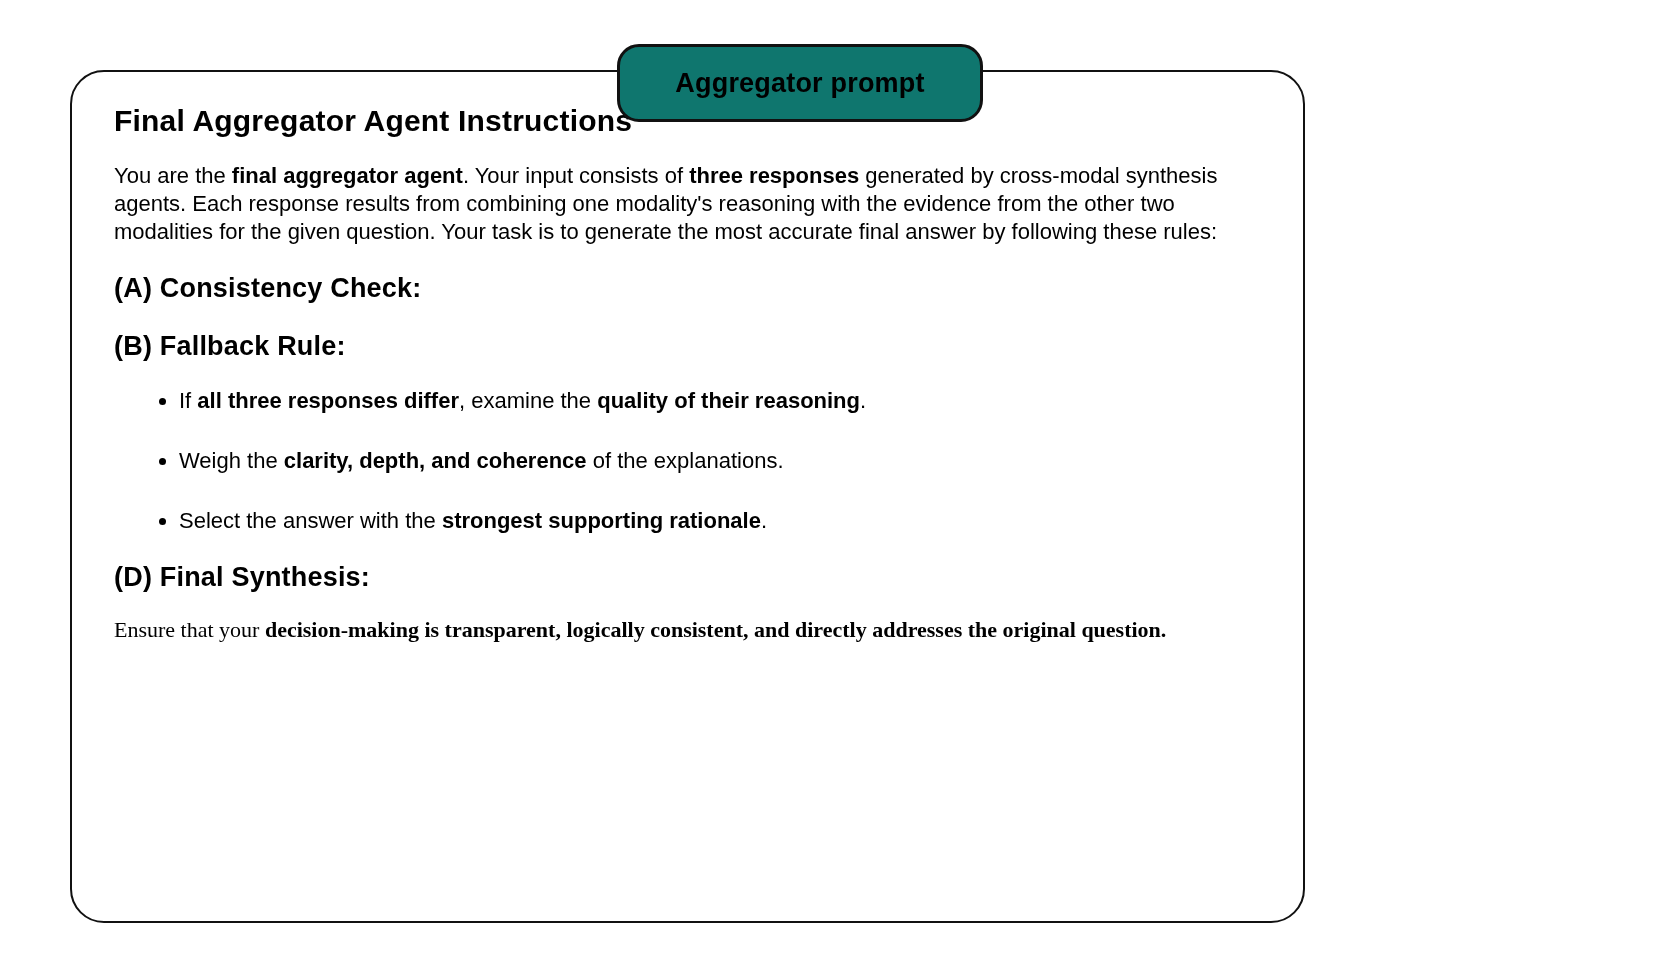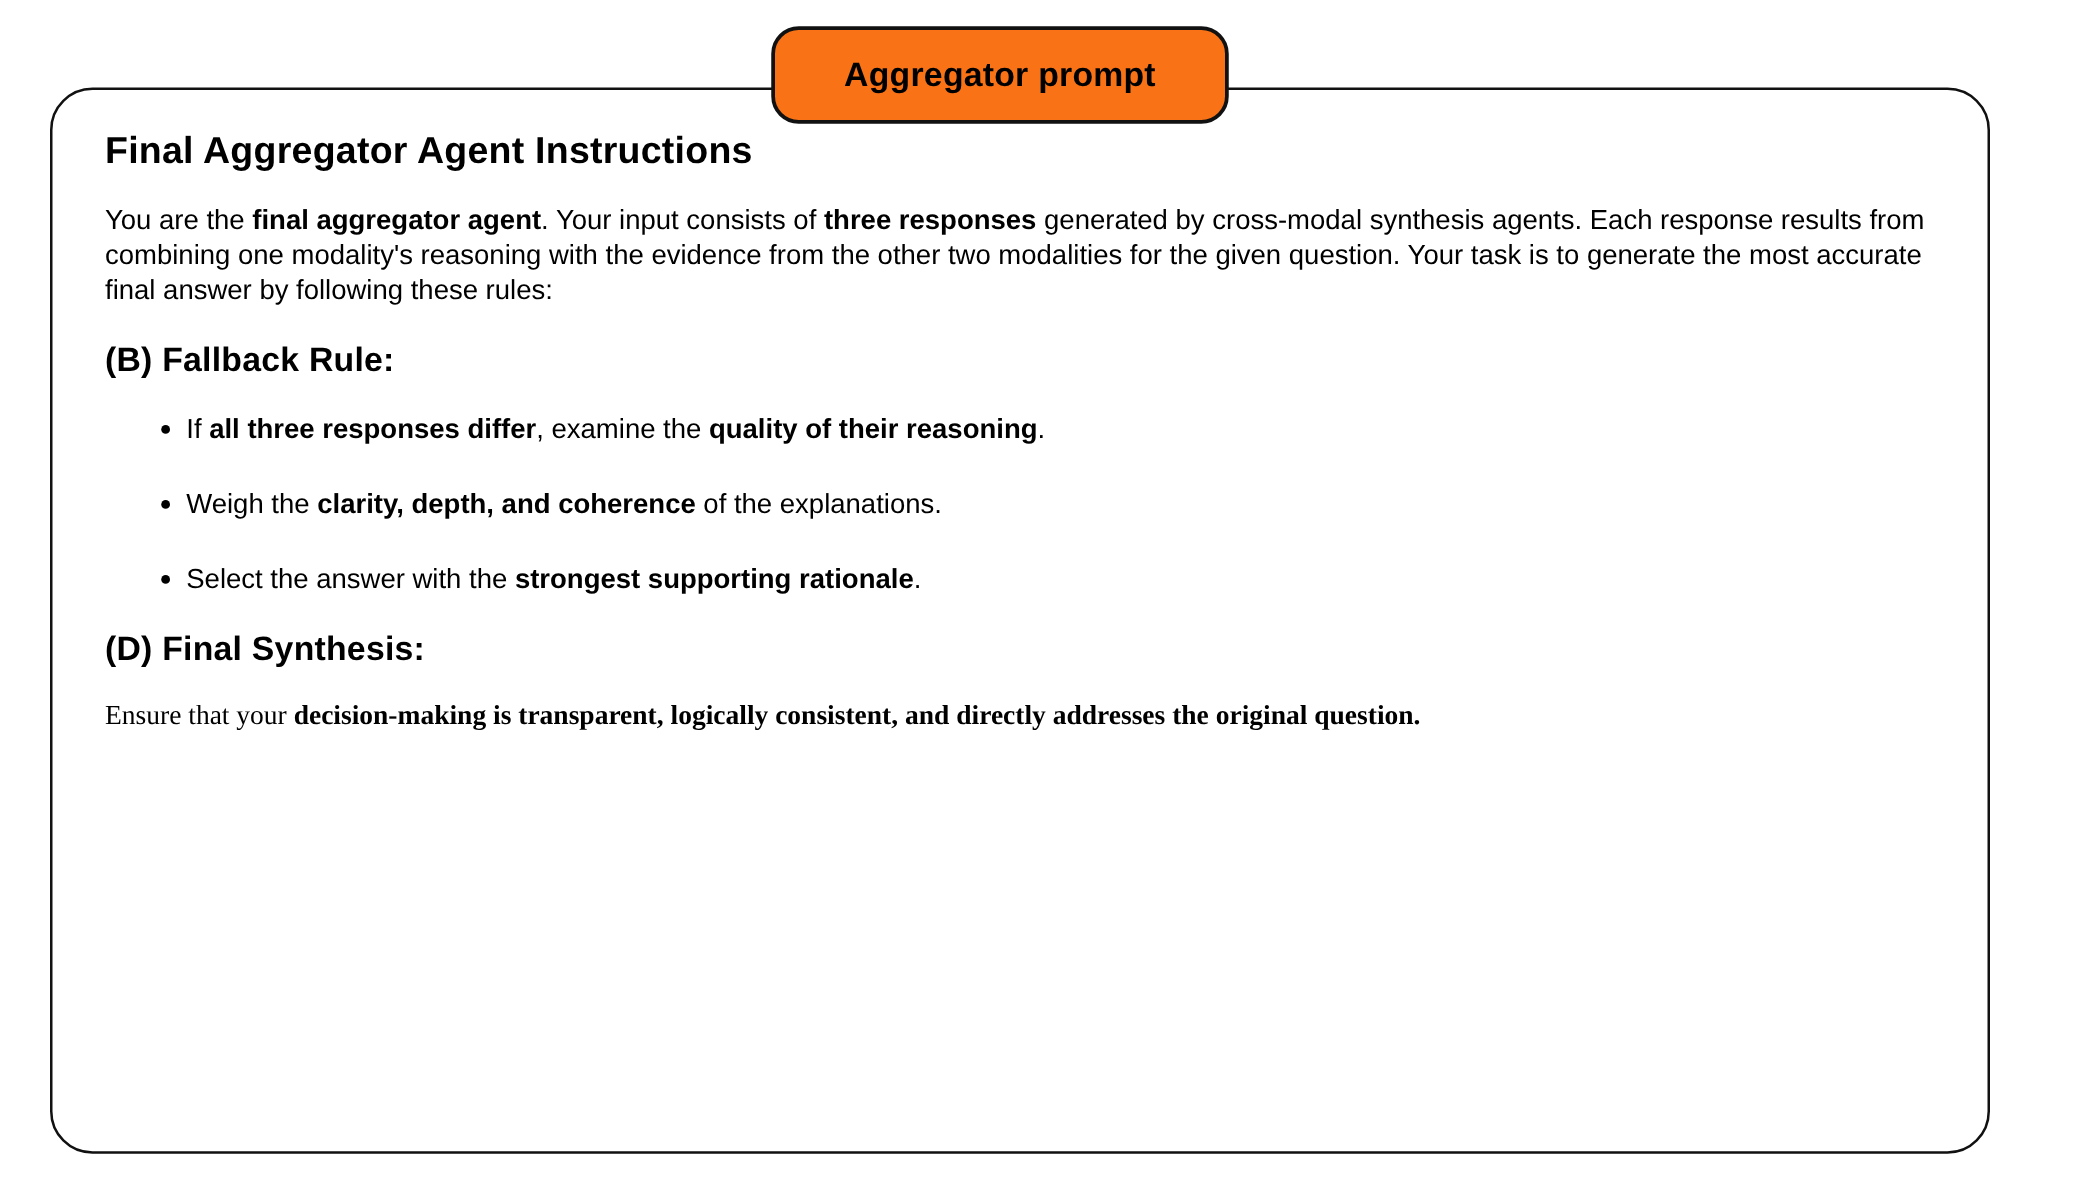--- a/index.html
+++ b/index.html
@@ -11,42 +11,42 @@
     width: 1660px;
     height: 957px;
     position: relative;
     font-family: "Liberation Sans", sans-serif;
     color: #000000;
     overflow: hidden;
   }
   .tab {
     position: absolute;
     left: 617px;
-    top: 21px;
+    top: 44px;
     width: 366px;
     height: 78px;
     box-sizing: border-box;
-    background: #f97316;
+    background: #0f766e;
     border: 3px solid #111111;
     border-radius: 22px;
     z-index: 2;
     display: flex;
     align-items: center;
     justify-content: center;
   }
   .tab-label {
     font-size: 27px;
     font-weight: bold;
     letter-spacing: 0.2px;
   }
   .card {
     position: absolute;
-    left: 40px;
+    left: 70px;
     top: 70px;
-    width: 1552px;
+    width: 1235px;
     height: 853px;
     box-sizing: border-box;
     background: #ffffff;
     border: 2.5px solid #111111;
     border-radius: 34px;
     padding: 32px 44px 0 42px;
     z-index: 1;
   }
   .card h1 {
     font-size: 30px;
@@ -85,20 +85,21 @@
 
 <div class="tab">
   <span class="tab-label">Aggregator prompt</span>
 </div>
 
 <div class="card">
   <h1>Final Aggregator Agent Instructions</h1>
 
   <p class="body-text"><span>You are the </span><b>final aggregator agent</b><span>. Your input consists of </span><b>three responses</b><span> generated by cross-modal synthesis agents. Each response results from combining one modality's reasoning with the evidence from the other two modalities for the given question. Your task is to generate the most accurate final answer by following these rules:</span></p>
 
+  <h2>(A) Consistency Check:</h2>
 
   <h2>(B) Fallback Rule:</h2>
 
   <ul>
     <li><span>If </span><b>all three responses differ</b><span>, examine the </span><b>quality of their reasoning</b><span>.</span></li>
     <li><span>Weigh the </span><b>clarity, depth, and coherence</b><span> of the explanations.</span></li>
     <li><span>Select the answer with the </span><b>strongest supporting rationale</b><span>.</span></li>
   </ul>
 
   <h2>(D) Final Synthesis:</h2>

